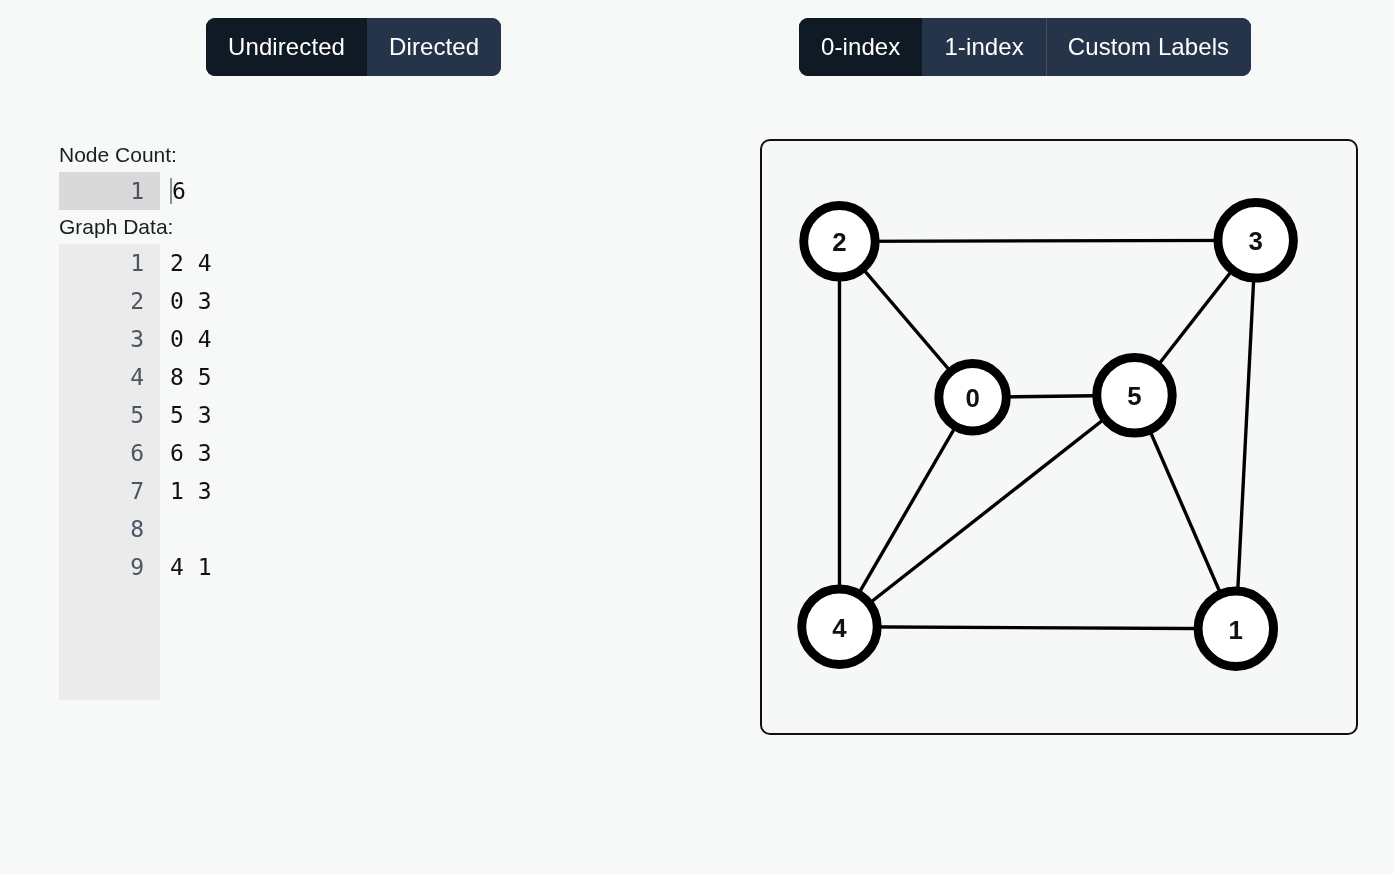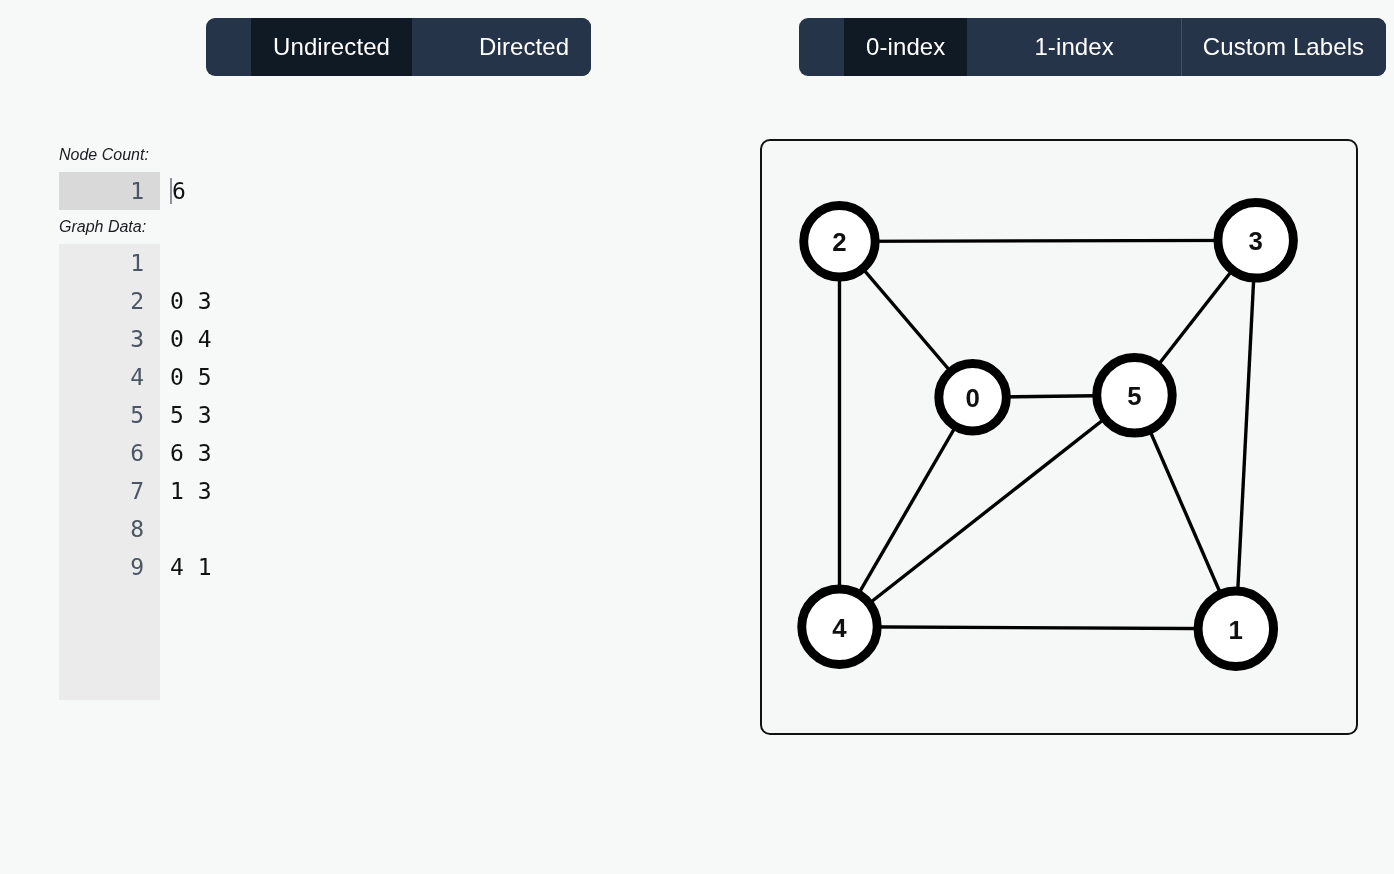--- a/index.html
+++ b/index.html
@@ -36,43 +36,41 @@
     font-size: 24px;
     font-family: "Liberation Sans", sans-serif;
     background: #263449;
     padding: 4px 22px;
     cursor: pointer;
     user-select: none;
     border: 0;
     height: 100%;
     box-sizing: border-box;
     letter-spacing: 0.1px;
-    margin-left: 45px;
   }
   .seg-btn + .seg-btn { box-shadow: inset 1px 0 0 rgba(255,255,255,0.14); }
   .seg-btn.selected {
     background: #101a24;
     box-shadow: none;
   }
   .seg-btn.selected + .seg-btn { box-shadow: none; }
 
   
   .editor-col {
     position: absolute;
     left: 0;
     top: 138px;
     width: 700px;
   }
   .field-label {
-    font-size: 16px;
+    font-size: 21px;
     line-height: 34px;
     color: #1a1d21;
     padding-left: 59px;
     font-family: "Liberation Sans", sans-serif;
-    font-style: italic;
   }
 
   .code-editor {
     position: relative;
     background: #f7f8f8;
     font-family: "DejaVu Sans Mono", monospace;
     font-size: 23px;
   }
   .code-editor .gutter-bg {
     position: absolute;
@@ -183,32 +181,33 @@
     </div>
   </div>
 
   <div class="field-label">Graph Data:</div>
 
   <div class="code-editor" id="graph-data-editor">
     <div class="gutter-bg"></div>
 
     <div class="code-line">
       <div class="ln">1</div>
+      <div class="code-content">2 4</div>
     </div>
     <div class="code-line">
       <div class="ln">2</div>
       <div class="code-content">0 3</div>
     </div>
     <div class="code-line">
       <div class="ln">3</div>
       <div class="code-content">0 4</div>
     </div>
     <div class="code-line">
       <div class="ln">4</div>
-      <div class="code-content">0 5</div>
+      <div class="code-content">8 5</div>
     </div>
     <div class="code-line">
       <div class="ln">5</div>
       <div class="code-content">5 3</div>
     </div>
     <div class="code-line">
       <div class="ln">6</div>
       <div class="code-content">6 3</div>
     </div>
     <div class="code-line">

